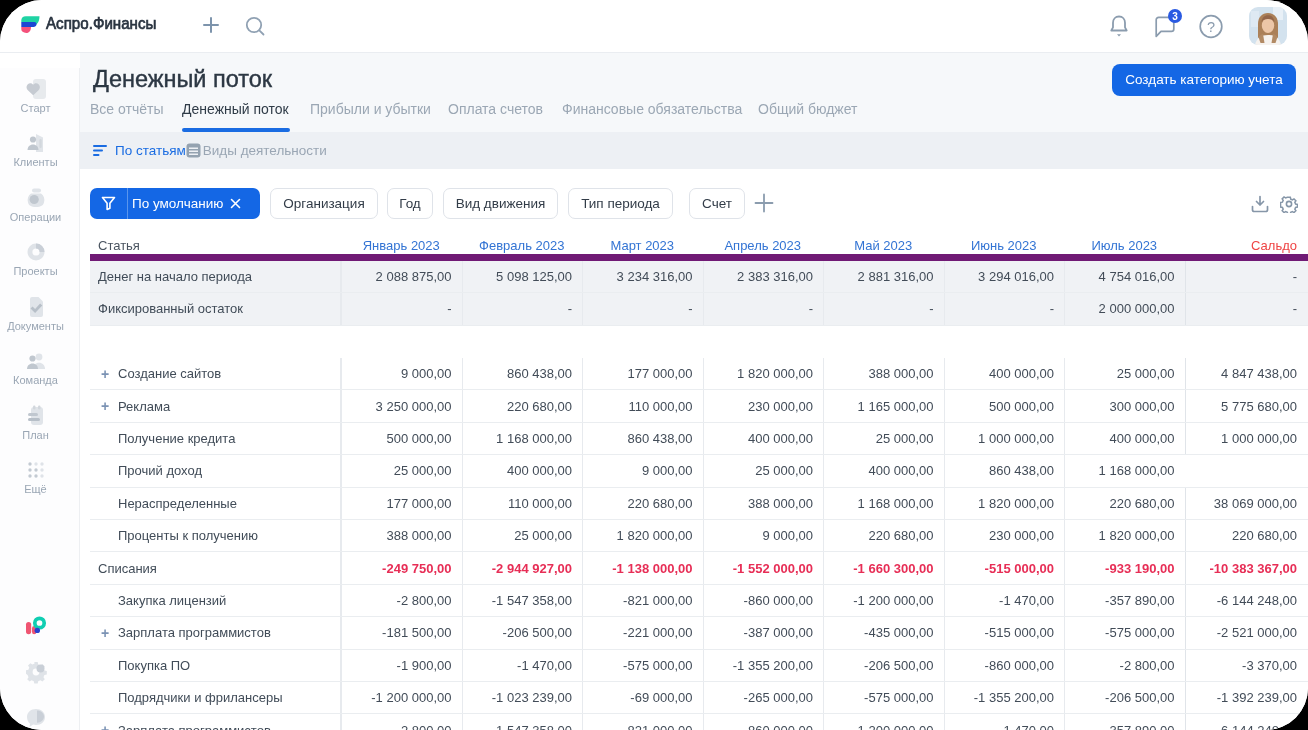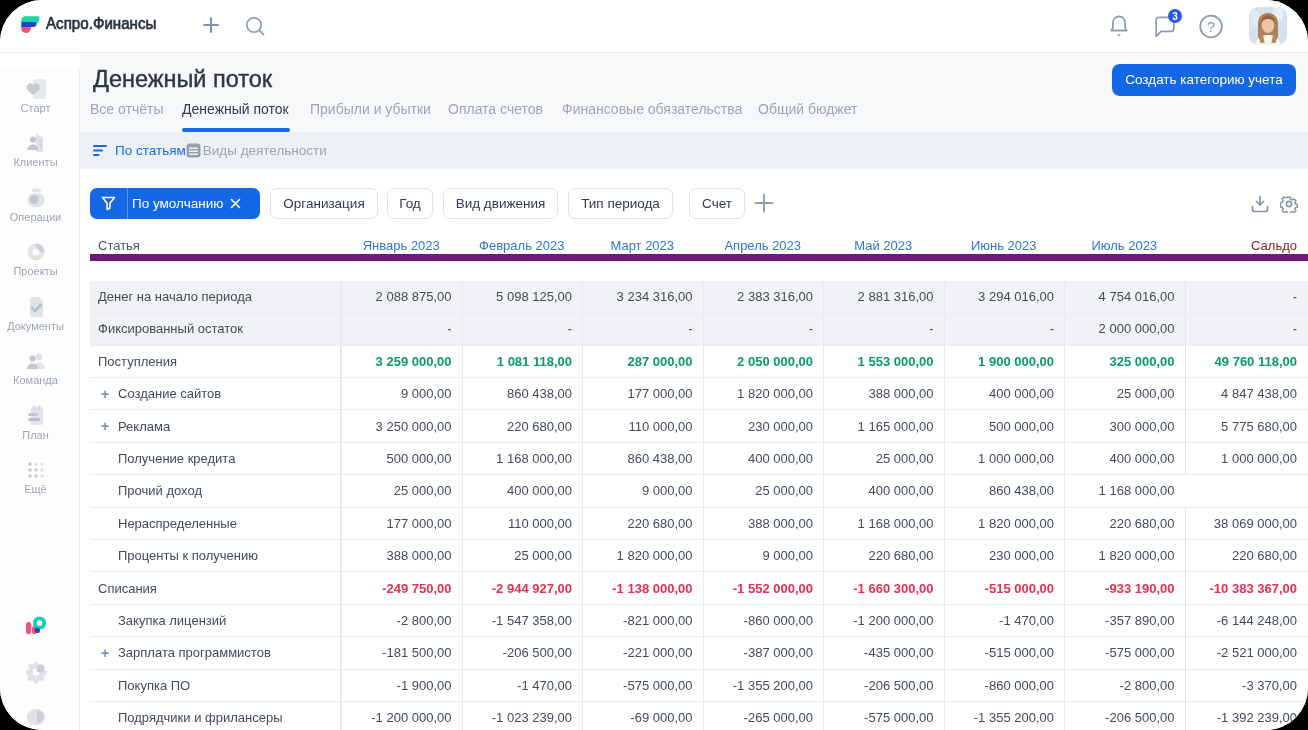--- a/index.html
+++ b/index.html
@@ -43,25 +43,25 @@
 .chip { position:absolute; top:19px; height:31px; border:1px solid #dfe3e9; border-radius:7px; background:#fff; font-size:13.5px; color:#323c48; display:flex; align-items:center; justify-content:center; }
 .chip-blue { position:absolute; left:10px; top:19px; width:170px; height:31px; background:#1467e5; border-radius:7px; color:#fff; font-size:13.5px; display:flex; align-items:center; }
 .fplus { position:absolute; left:668px; top:19px; width:31px; height:31px; display:flex; align-items:center; justify-content:center; }
 .ficons { position:absolute; top:26px; right:10px; display:flex; gap:11px; }
 
 
 .table { position:absolute; left:10px; top:176.6px; width:1218px; height:560px; font-size:13px; }
 .thead { position:absolute; left:0; top:0; width:100%; height:31.2px; border-bottom:7px solid #701a75; }
 .th-st { position:absolute; left:8px; top:8px; color:#4a5460; }
 .th-m { position:absolute; top:8px; width:120.5px; text-align:center; color:#3374d4; }
-.th-sal { position:absolute; right:11px; top:8px; color:#7f1d1d; }
+.th-sal { position:absolute; right:11px; top:8px; color:#ef4444; }
 .cl { border-right:1px solid #e7eaee; }
 .cv, .cs { border-left:1px solid #e7eaee; }
 .cv:first-of-type { border-left:none; }
-.trow { position:absolute; left:0; width:1218px; height:32.4px; border-bottom:1px solid #eaedf0; display:flex; color:#424c58;margin-top:20px; }
+.trow { position:absolute; left:0; width:1218px; height:32.4px; border-bottom:1px solid #eaedf0; display:flex; color:#424c58; }
 .r-gray { background:#f0f2f5; }
 .cl { width:251px; flex:none; position:relative; height:100%; display:flex; align-items:center; }
 .lt { margin-left:8px; color:#414c58; }
 .lt.ind { margin-left:28px; }
 .plus { position:absolute; left:11px; top:50%; margin-top:-8px; width:11px; color:#7b93b4; font-size:14px; font-weight:700; line-height:16px; }
 .plus + .lt { margin-left:28px; }
 .cv { width:120.5px; flex:none; display:flex; align-items:center; justify-content:flex-end; padding-right:10px; }
 .cs { width:123.5px; flex:none; display:flex; align-items:center; justify-content:flex-end; padding-right:11px; border-left-color:#e0e4e9 !important; }
 .r-green .cv, .r-green .cs { font-weight:700; color:#089e63; }
 .r-red .cv, .r-red .cs { font-weight:700; color:#e72e56; }
@@ -312,33 +312,20 @@
           </div>
           <div class="cv">-</div>
           <div class="cv">-</div>
           <div class="cv">-</div>
           <div class="cv">-</div>
           <div class="cv">-</div>
           <div class="cv">-</div>
           <div class="cv">2 000 000,00</div>
           <div class="cs">-</div>
         </div>
-<div class="trow r-green" style="top:96.0px">
-          <div class="cl">
-            <span class="lt">Поступления</span>
-          </div>
-          <div class="cv">3 259 000,00</div>
-          <div class="cv">1 081 118,00</div>
-          <div class="cv">287 000,00</div>
-          <div class="cv">2 050 000,00</div>
-          <div class="cv">1 553 000,00</div>
-          <div class="cv">1 900 000,00</div>
-          <div class="cv">325 000,00</div>
-          <div class="cs">49 760 118,00</div>
-        </div>
 <div class="trow r-plus" style="top:128.4px">
           <div class="cl">
             <span class="plus">+</span>
             <span class="lt">Создание сайтов</span>
           </div>
           <div class="cv">9 000,00</div>
           <div class="cv">860 438,00</div>
           <div class="cv">177 000,00</div>
           <div class="cv">1 820 000,00</div>
           <div class="cv">388 000,00</div>

